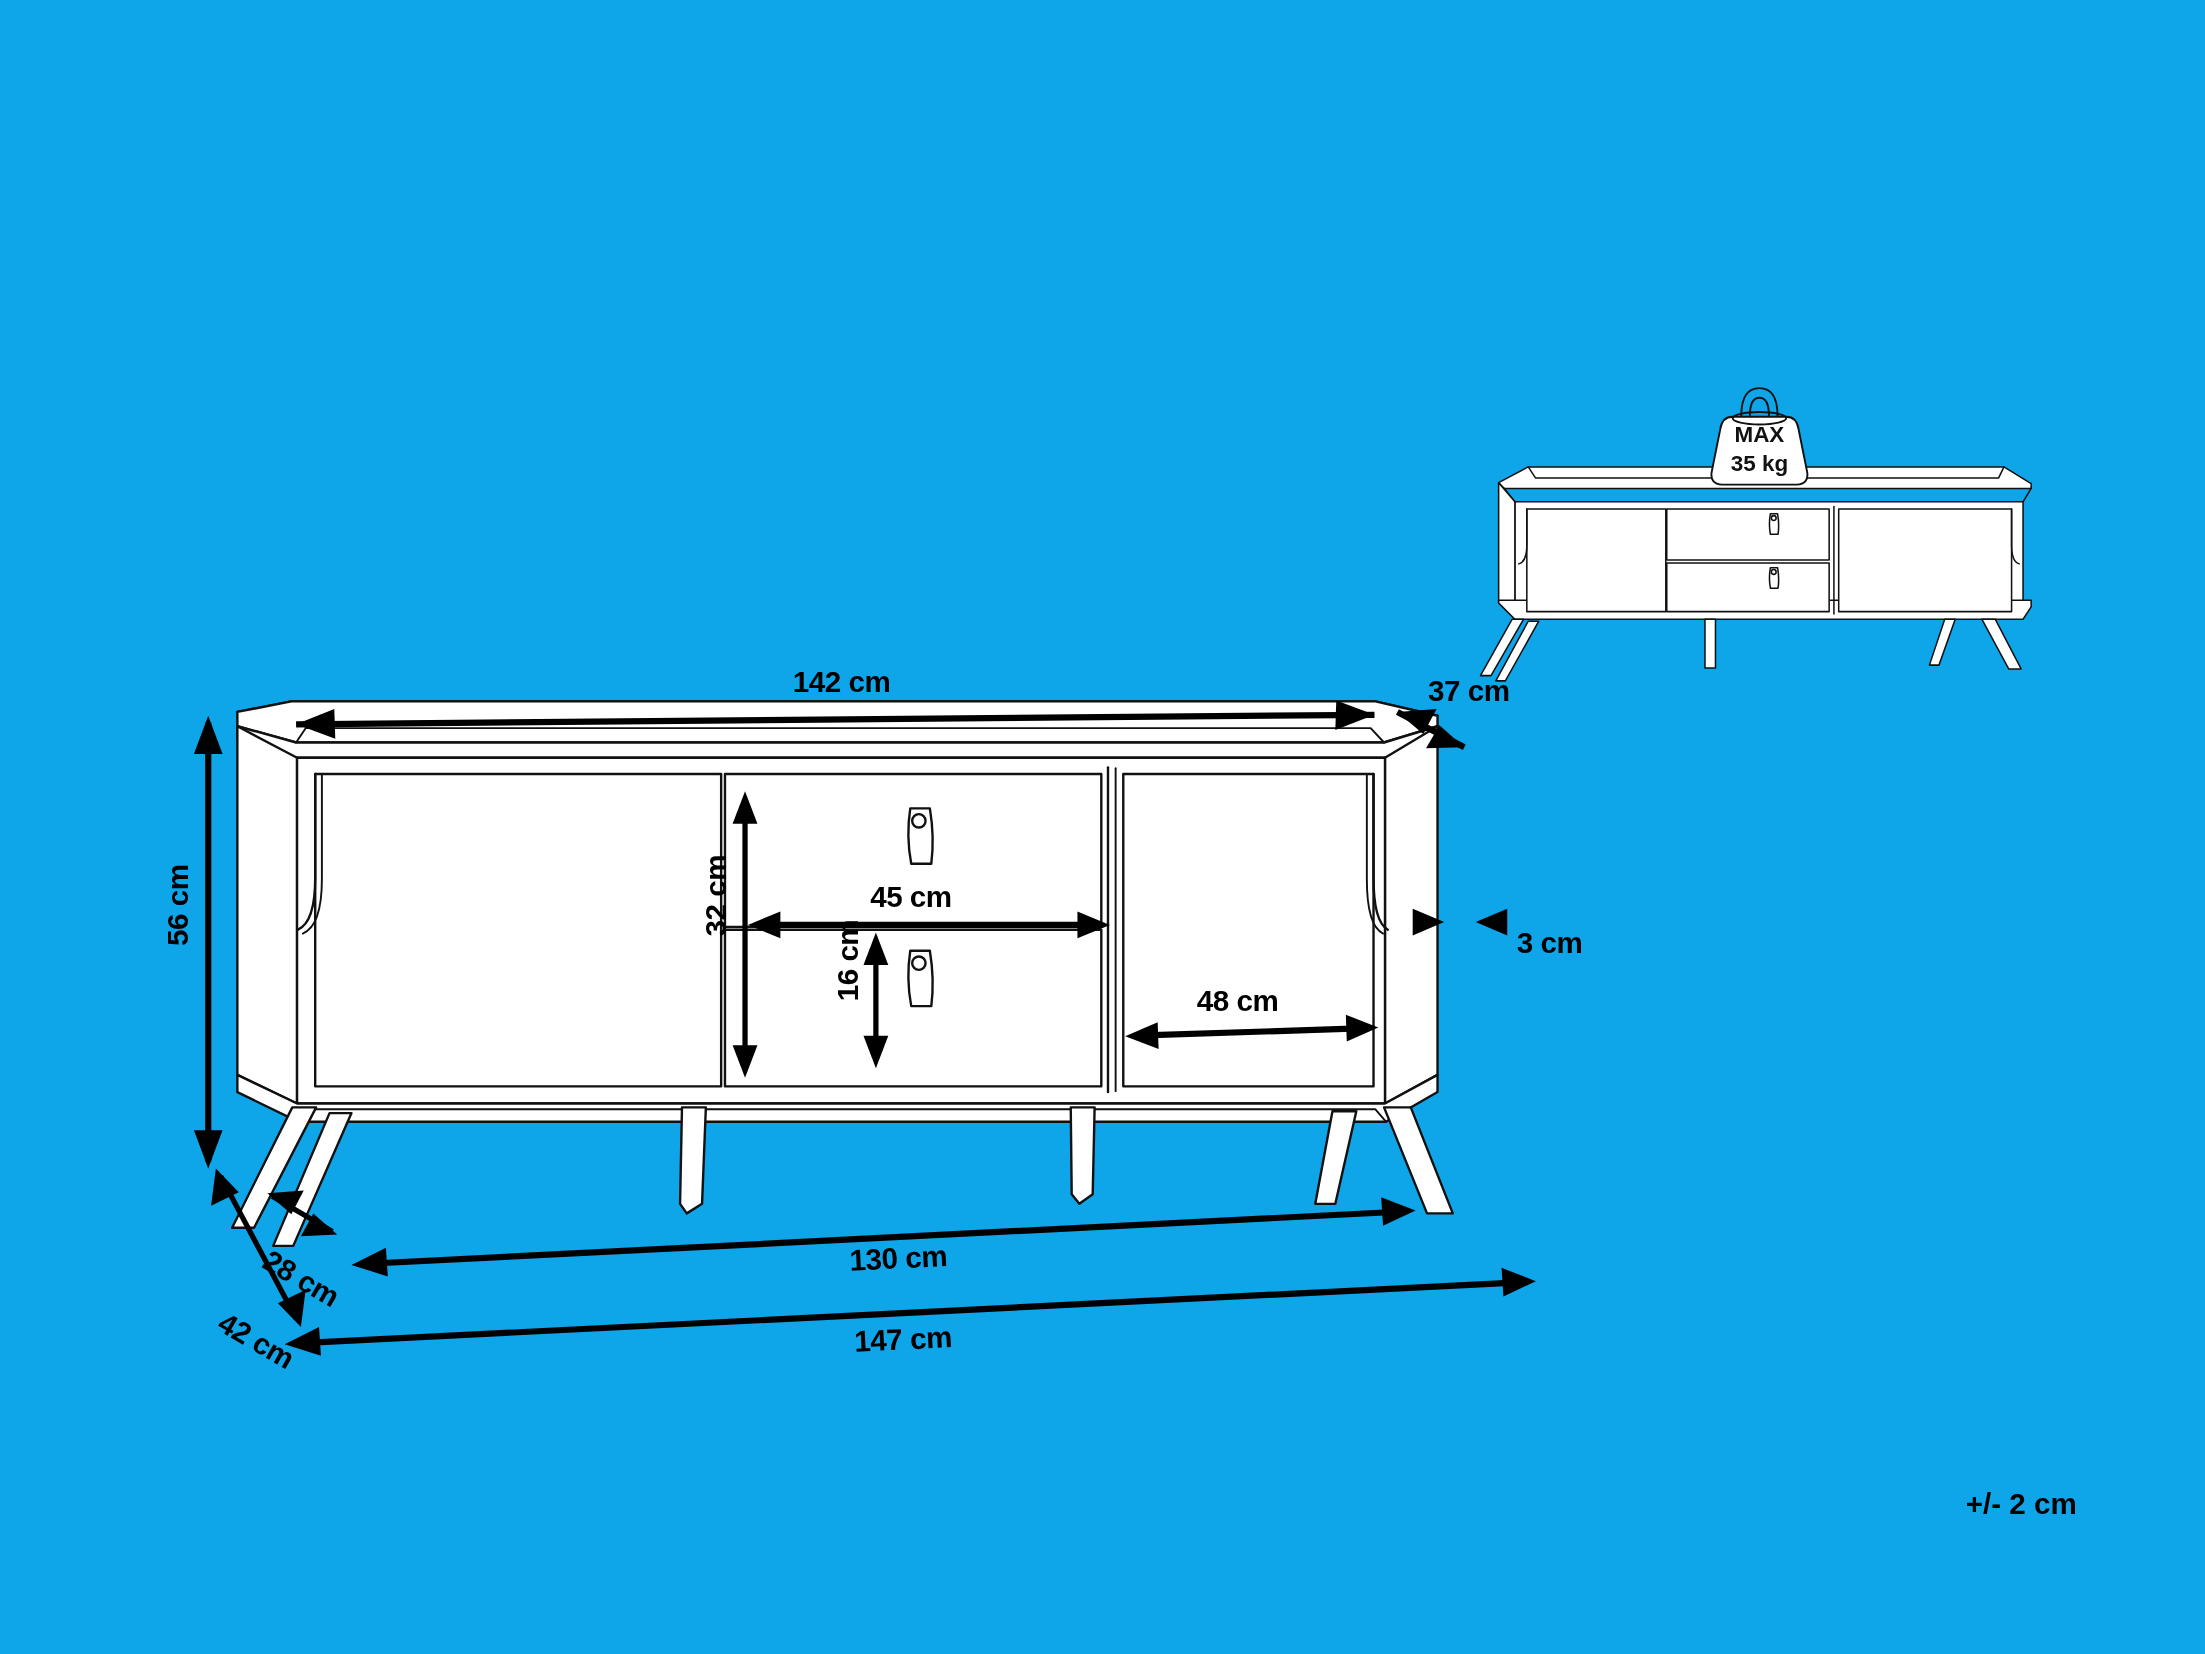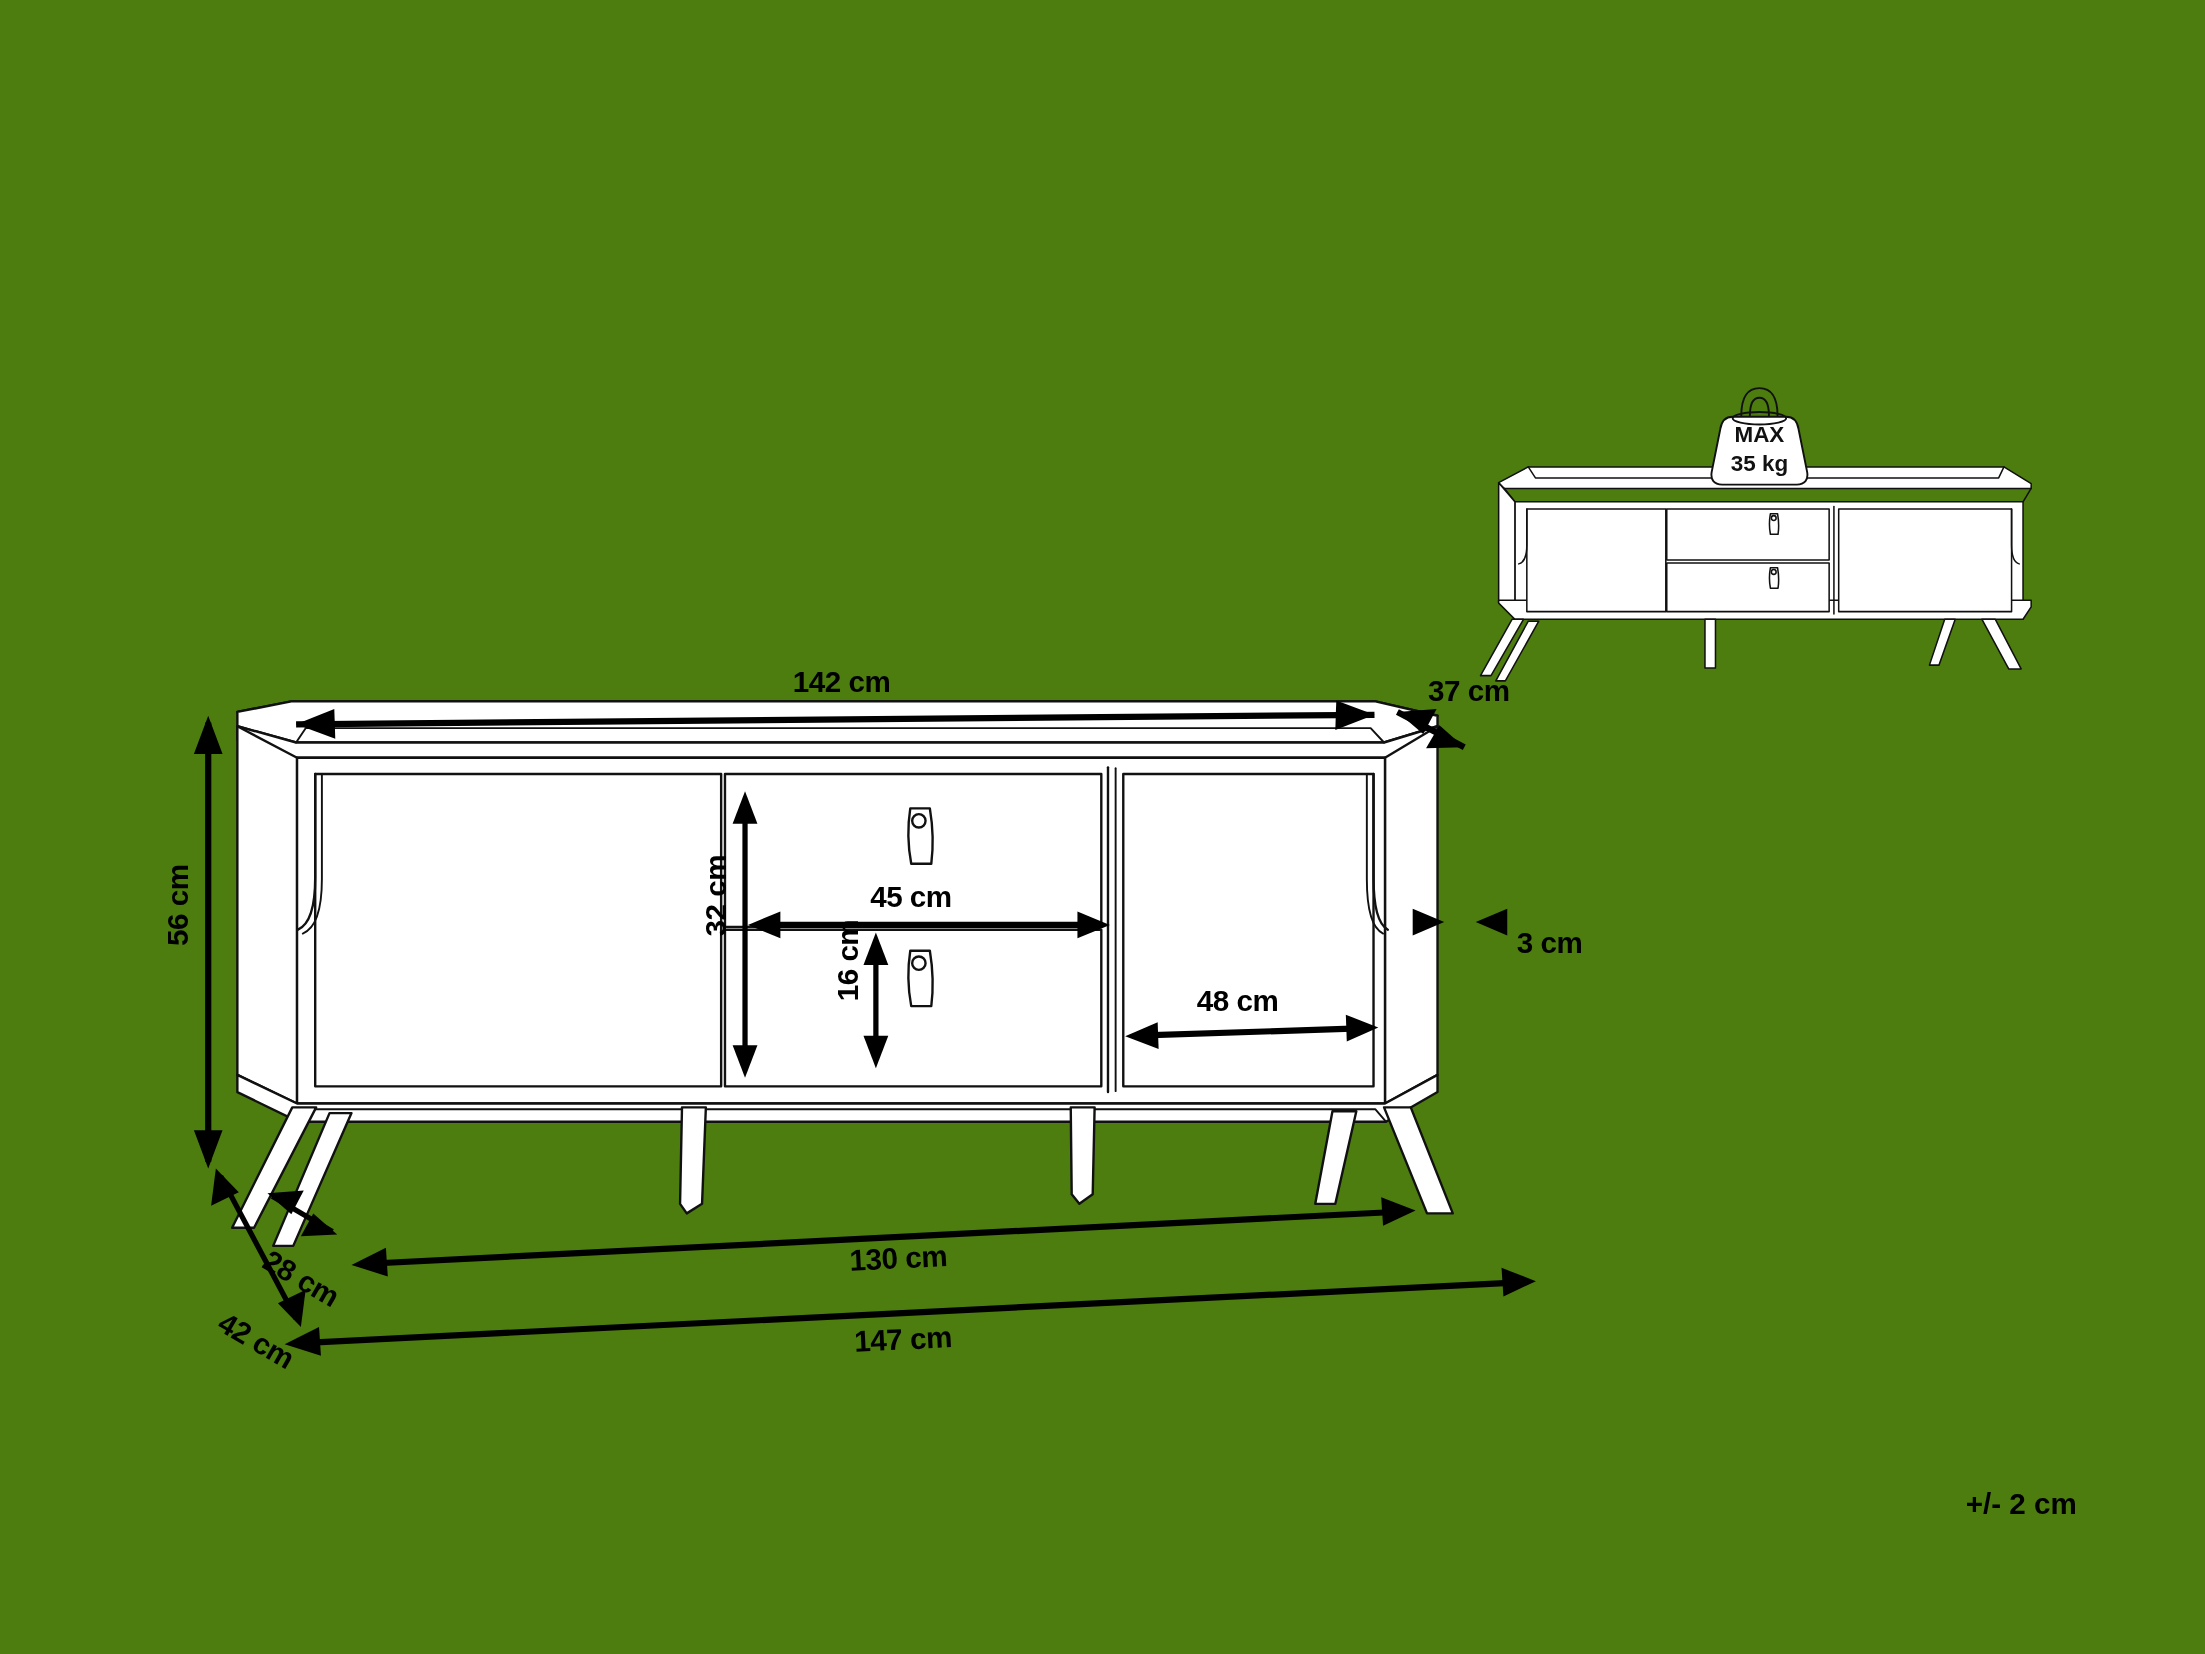--- a/index.html
+++ b/index.html
@@ -10,21 +10,21 @@
   body {
     width: 2205px;
     height: 1655px;
     font-family: "Liberation Sans", sans-serif;
     overflow: hidden;
   }
   #sheet {
     position: relative;
     width: 2205px;
     height: 1655px;
-    background: #4d7c0f;
+    background: #0ea5e9;
     text-align: right;
   }
   #drawing {
     position: absolute;
     top: 0;
     left: 0;
     width: 2205px;
     height: 1655px;
     display: block;
   }

